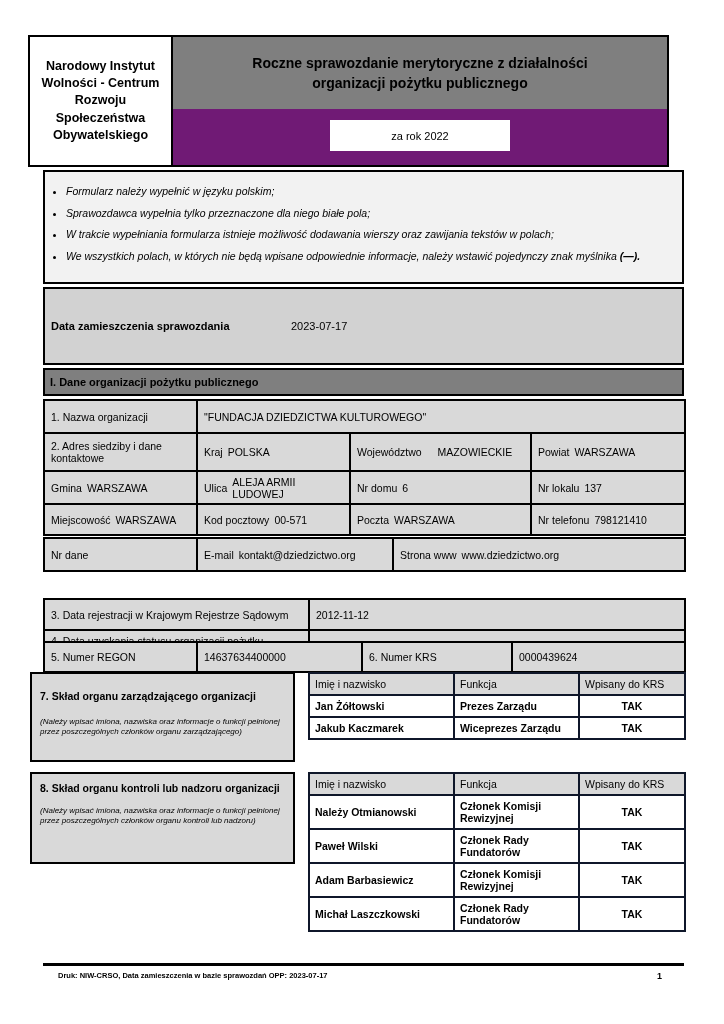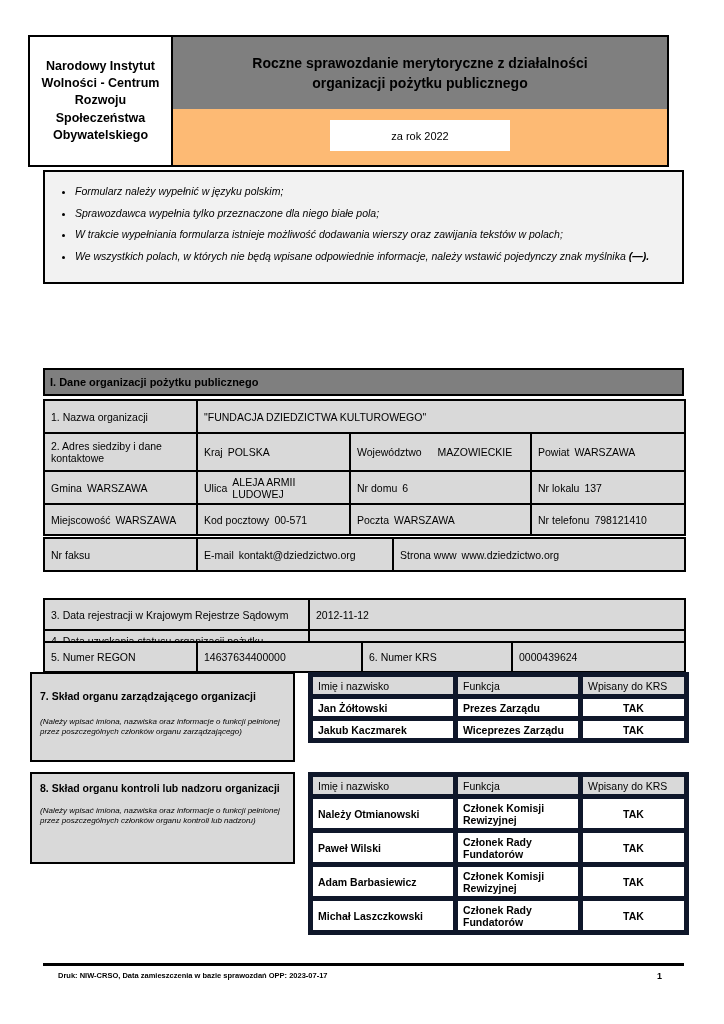--- a/index.html
+++ b/index.html
@@ -8,28 +8,28 @@
 
   
   .hdr{position:absolute;left:28px;top:35px;width:641px;height:132px;
        border:2px solid #000;box-sizing:border-box;display:flex;}
   .logo{width:143px;box-sizing:border-box;border-right:2px solid #000;background:#fff;
         display:flex;align-items:center;justify-content:center;text-align:center;
         font-weight:bold;font-size:12.5px;line-height:1.38;padding:0 9px;}
   .hdr-right{flex:1;display:flex;flex-direction:column;justify-content:space-between;}
   .title-band{height:72px;background:#7f7f7f;display:flex;align-items:center;justify-content:center;}
   .title-band .t{font-weight:bold;font-size:14px;line-height:1.45;text-align:center;max-width:370px;}
-  .year-band{flex:1;background:#fdba74;display:flex;align-items:flex-start;justify-content:center;}
+  .year-band{flex:1;background:#701a75;display:flex;align-items:flex-start;justify-content:center;}
   .year-box{margin-top:11px;width:180px;height:31px;background:#fff;display:flex;
             align-items:center;justify-content:center;font-size:11px;}
 
   
   .notice{position:absolute;left:43px;top:170px;width:641px;height:114px;background:#f2f2f2;
           border:2px solid #000;box-sizing:border-box;}
-  .notice ul{margin:13px 0 0 0;padding-left:30px;font-style:italic;font-size:10.5px;line-height:1.3;}
+  .notice ul{margin:13px 0 0 0;padding-left:21px;font-style:italic;font-size:10.5px;line-height:1.3;}
   .notice li{margin-bottom:8px;}
   .notice b{margin-left:3px;}
 
   
   .dateband{position:absolute;left:43px;top:287px;width:641px;height:78px;background:#d2d2d2;
             border:2px solid #000;box-sizing:border-box;display:flex;align-items:center;}
   .dateband .lbl{font-weight:bold;font-size:11px;padding-left:6px;width:240px;}
   .dateband .val{font-size:11px;}
 
   
@@ -44,21 +44,21 @@
   .kv{display:flex;align-items:center;}
   .kv .k{flex:0 0 auto;}
   .kv .v{margin-left:5px;}
 
   
   .orgcell{position:absolute;left:30px;width:265px;border:2px solid #000;background:#d9d9d9;
            box-sizing:border-box;padding:16px 8px 0 8px;}
   .orgcell .ttl{font-weight:bold;font-size:10.5px;line-height:1.3;}
   .orgcell .note{font-style:italic;font-size:8px;line-height:1.35;margin-top:13px;}
   table.mt{position:absolute;left:308px;border-collapse:collapse;table-layout:fixed;width:376px;}
-  table.mt td{border:5px solid #0f172a;font-size:10.5px;padding:2px 5px;vertical-align:middle;box-sizing:border-box;}
+  table.mt td{border:2px solid #0f172a;font-size:10.5px;padding:2px 5px;vertical-align:middle;box-sizing:border-box;}
   table.mt td.h{background:#d9d9d9;font-weight:normal;}
   table.mt td.d{background:#fff;font-weight:bold;}
   table.mt td.c{text-align:center;}
 
   
   .footline{position:absolute;left:43px;top:963px;width:641px;height:3px;background:#000;}
   .footer{position:absolute;left:43px;top:971px;width:641px;display:flex;
           justify-content:space-between;font-size:7.5px;font-weight:bold;}
   .footer .l{padding-left:15px;}
   .footer .p{padding-right:22px;font-size:9px;}
@@ -82,20 +82,24 @@
 
   <div class="notice">
     <ul>
       <li><span>Formularz należy wypełnić w języku polskim;</span></li>
       <li><span>Sprawozdawca wypełnia tylko przeznaczone dla niego białe pola;</span></li>
       <li><span>W trakcie wypełniania formularza istnieje możliwość dodawania wierszy oraz zawijania tekstów w polach;</span></li>
       <li><span>We wszystkich polach, w których nie będą wpisane odpowiednie informacje, należy wstawić pojedynczy znak myślnika</span><b>(—).</b></li>
     </ul>
   </div>
 
+  <div class="dateband">
+    <span class="lbl">Data zamieszczenia sprawozdania</span>
+    <span class="val">2023-07-17</span>
+  </div>
 
   <div class="secbar">I. Dane organizacji pożytku publicznego</div>
 
   <table class="t" style="top:399px">
     <colgroup>
         <col style="width:153px">
         <col style="width:153px">
         <col style="width:181px">
         <col style="width:154px">
       </colgroup>
@@ -183,21 +187,21 @@
   <table class="t" style="top:537px">
     <colgroup>
         <col style="width:153px">
         <col style="width:196px">
         <col style="width:292px">
       </colgroup>
     <tbody>
         <tr style="height:33px">
       <td>
             <span class="kv">
-              <span class="k">Nr faksu</span>
+              <span class="k">Nr dane</span>
               <span class="v"></span>
             </span>
           </td>
       <td>
             <span class="kv">
               <span class="k">E-mail</span>
               <span class="v">kontakt@dziedzictwo.org</span>
             </span>
           </td>
       <td>

